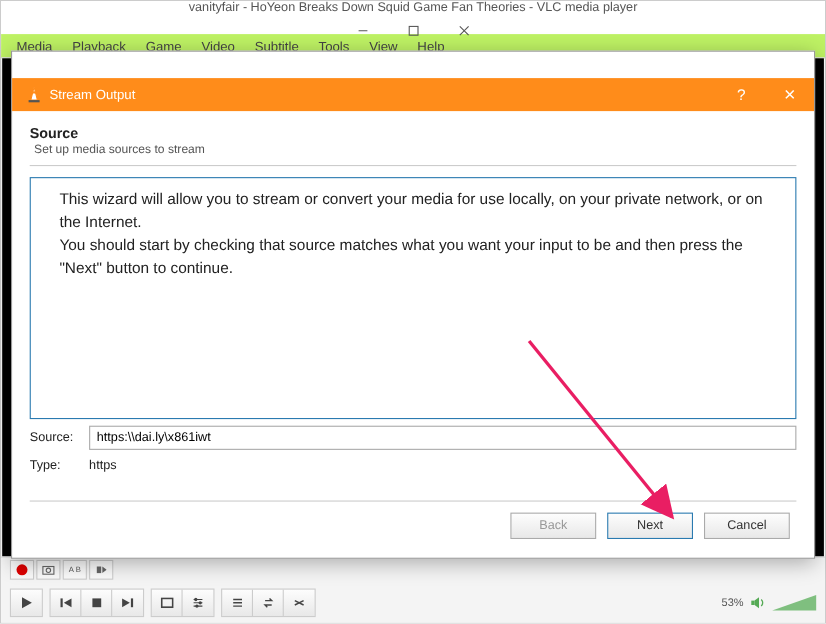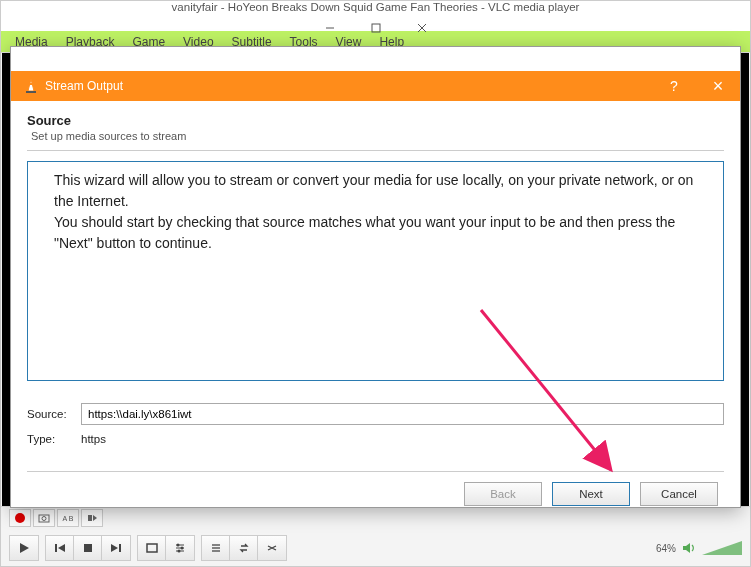--- a/index.html
+++ b/index.html
@@ -35,21 +35,21 @@
   
   .dialog { position: absolute; left: 10px; top: 46px; width: 731px; height: 462px; background: #fff; border: 1px solid #999; box-shadow: 0 4px 18px rgba(0,0,0,0.3); }
   .dlg-titlebar { height: 30px; background: #ff8c1a; display: flex; align-items: center; padding-left: 6px; color: #fff; margin-top: 24px; }
   .dlg-title-text { flex: 1; font-size: 12px; }
   .dlg-tc { width: 44px; height: 30px; display: flex; align-items: center; justify-content: center; color: #fff; font-size: 14px; }
   .dlg-body { padding: 12px 16px 10px 16px; }
   .sect-head { font-size: 13px; font-weight: 600; color: #222; }
   .sect-sub { font-size: 11px; color: #555; margin: 2px 0 8px 4px; }
   .hr { height: 1px; background: #ccc; margin-bottom: 10px; }
   .info-box { border: 1px solid #2a7ab0; padding: 8px 26px; height: 220px; font-size: 14px; color: #222; line-height: 1.5; }
-  .form-row { display: flex; align-items: center; margin-top: 22px; }
+  .form-row { display: flex; align-items: center; margin-top: 6px; }
   .form-label { width: 54px; font-size: 11.5px; color: #222; }
   .form-input { flex: 1; height: 22px; border: 1px solid #aaa; padding: 0 6px; font-size: 11.5px; }
   .type-val { font-size: 11.5px; color: #222; }
   .hr2 { height: 1px; background: #ccc; margin-top: 26px; margin-bottom: 10px; }
   .dlg-buttons { display: flex; justify-content: flex-end; gap: 10px; padding-right: 6px; align-items: flex-end; }
   .dlg-btn { width: 78px; height: 24px; border: 1px solid #aaa; background: linear-gradient(#fdfdfd,#e8e8e8); font-size: 11.5px; color: #333; display: flex; align-items: center; justify-content: center; }
   .dlg-btn.back { color: #999; }
   .dlg-btn.next { border: 1.5px solid #2a7ab0; }
 
   
@@ -174,21 +174,21 @@
               <path d="M3 3h6l-2-2 M9 7H3l2 2" fill="none" stroke="#444" stroke-width="1.3"></path>
             </svg>
           </div>
         <div class="ctrl-item">
             <svg width="12" height="10">
               <path d="M2 3l8 4 M2 7l8-4" fill="none" stroke="#444" stroke-width="1.3"></path>
             </svg>
           </div>
       </div>
       <div class="vol-area">
-        <span>64%</span>
+        <span>53%</span>
         <svg width="14" height="14">
             <rect x="1" y="5" width="3" height="4" fill="#5a5"></rect>
             <polygon points="4,5 8,2 8,12 4,9" fill="#5a5"></polygon>
             <path d="M10 4a4 4 0 0 1 0 6" fill="none" stroke="#5a5" stroke-width="1.2"></path>
           </svg>
         <div class="vol-triangle"></div>
       </div>
     </div>
   </div>
 </div>

